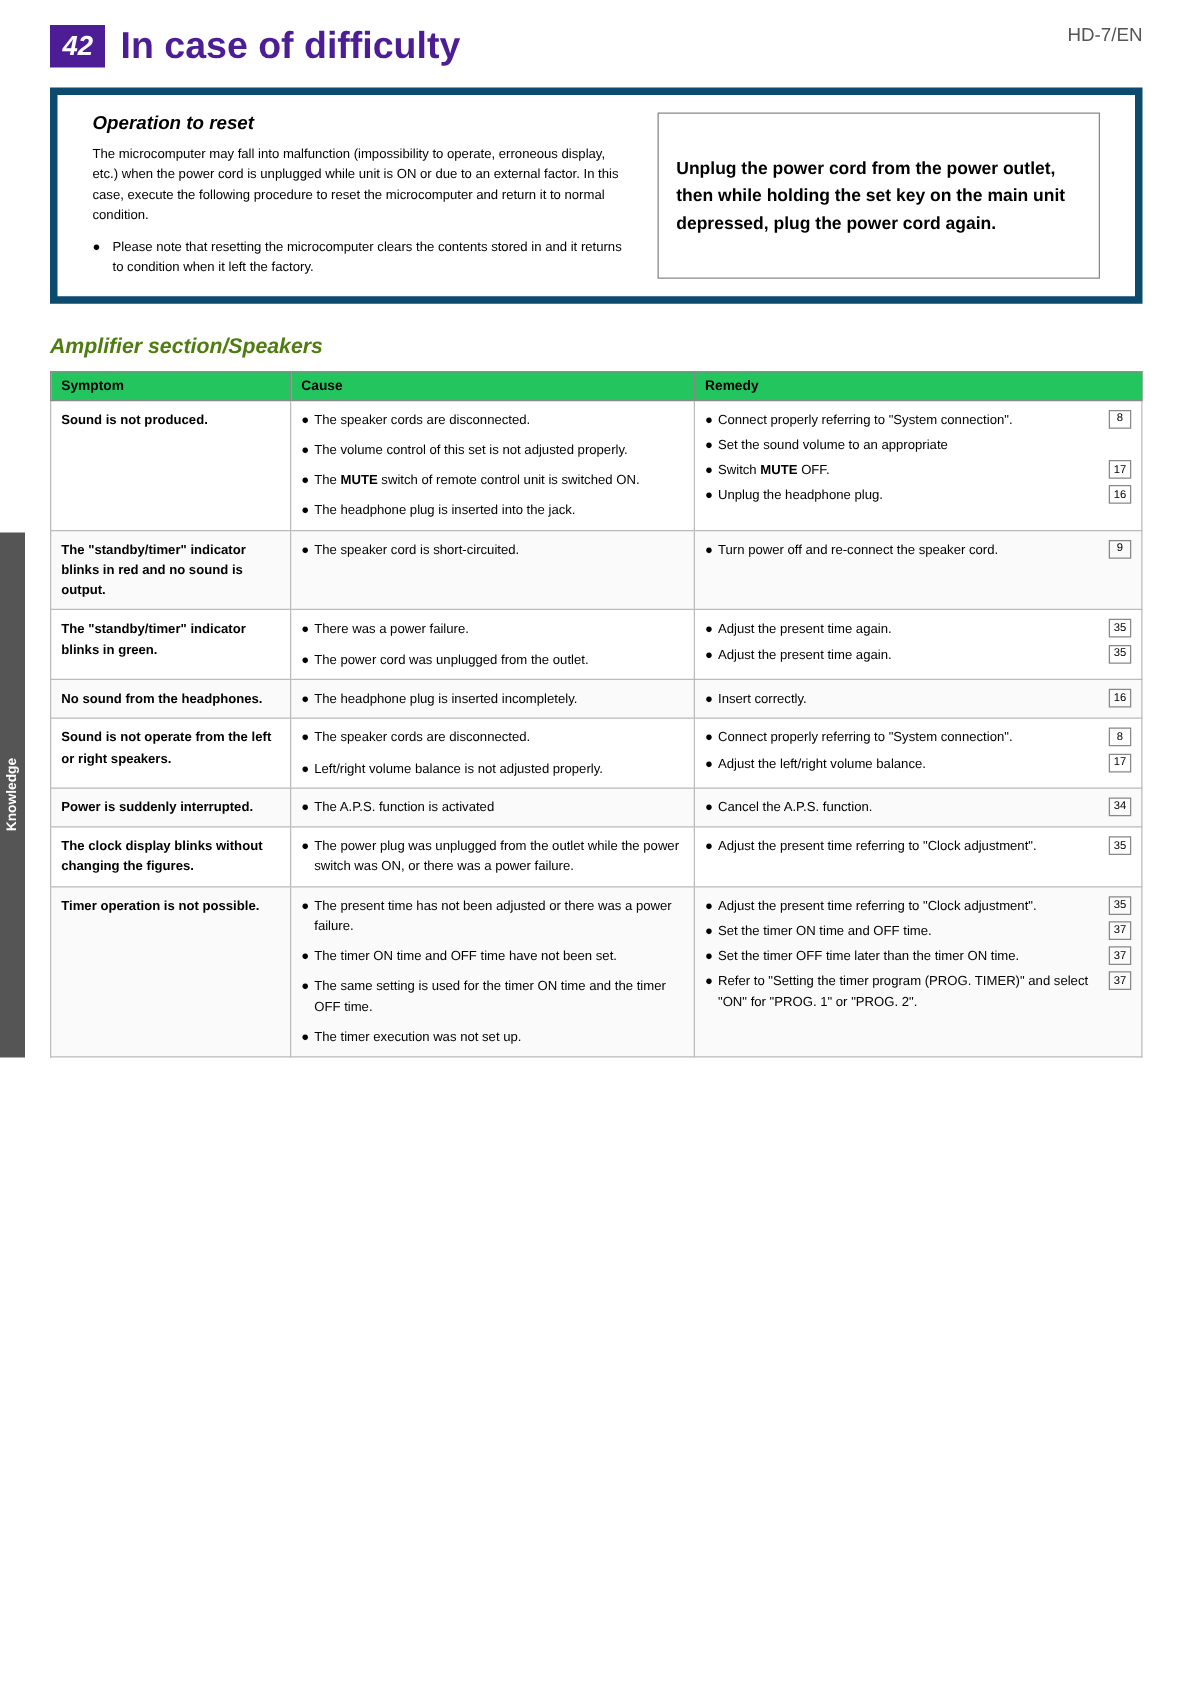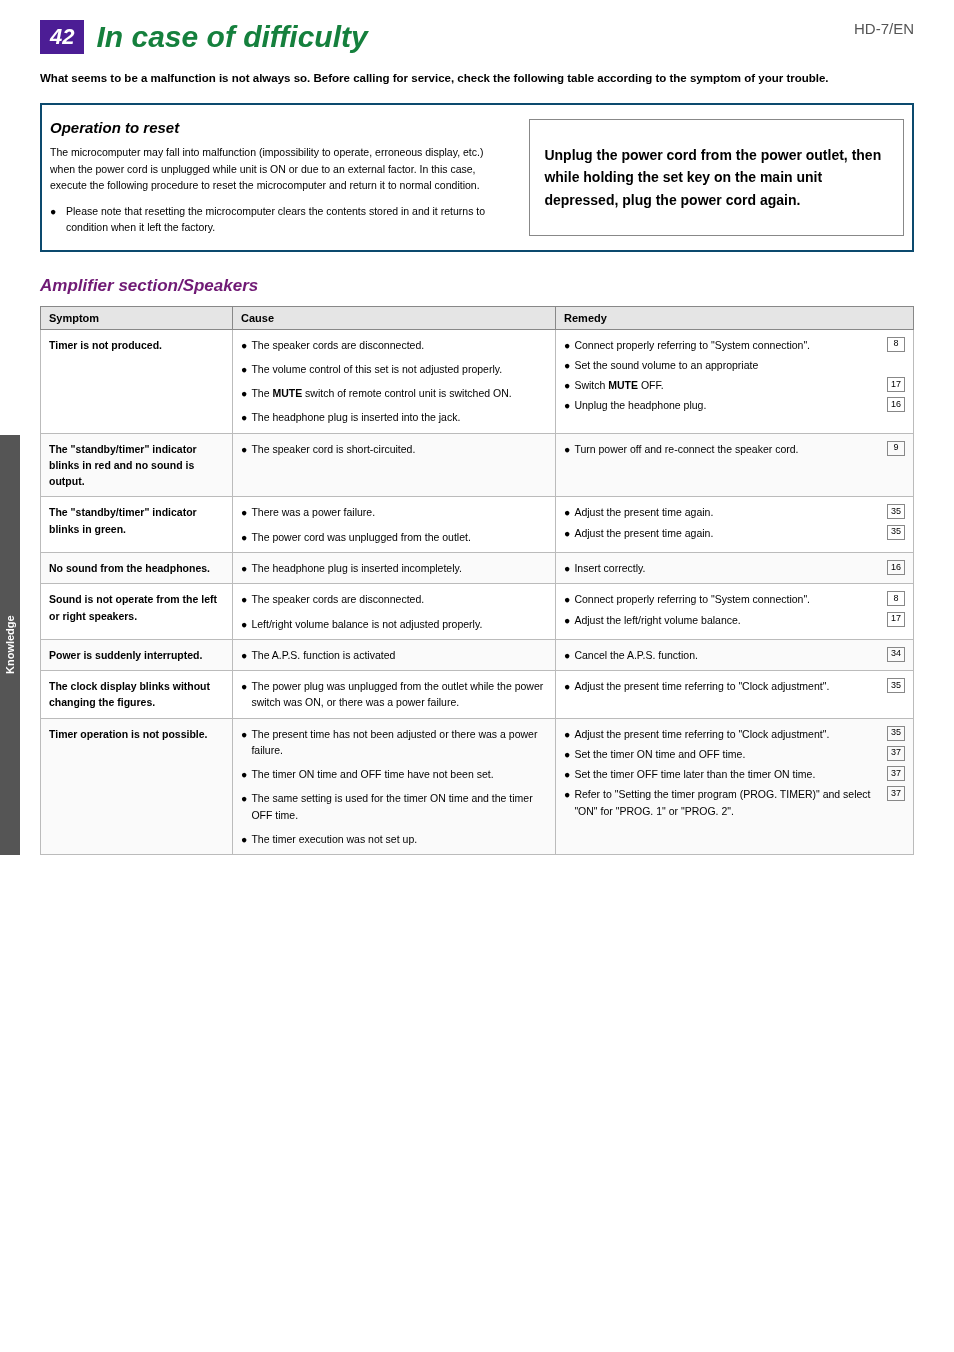--- a/index.html
+++ b/index.html
@@ -32,44 +32,43 @@
       font-size: 22px;
       font-weight: bold;
       padding: 4px 10px;
       margin-right: 12px;
       font-style: italic;
     }
 
     .page-title {
       font-size: 30px;
       font-weight: bold;
-      font-style: italic;
-      color: #15803d;
+      color: #4c1d95;
     }
 
     .hd-label {
       position: absolute;
       top: 20px;
       right: 40px;
       font-size: 15px;
       color: #555;
     }
 
     
     .intro-text {
       font-size: 11.5px;
       font-weight: bold;
       margin-bottom: 16px;
       line-height: 1.5;
     }
 
     
     .reset-section {
-      border: 2px solid #0c4a6e;
-      padding: 14px 8px;
+      border: 6px solid #0c4a6e;
+      padding: 14px 28px;
       margin-bottom: 24px;
       display: flex;
       gap: 20px;
     }
 
     .reset-left {
       flex: 1.2;
     }
 
     .reset-right {
@@ -108,32 +107,32 @@
     .bullet-dot {
       min-width: 10px;
     }
 
     
     .amp-title {
       font-size: 17px;
       font-weight: bold;
       font-style: italic;
       margin-bottom: 10px;
-      color: #701a75;
+      color: #4d7c0f;
     }
 
     
     .trouble-table {
       width: 100%;
       border-collapse: collapse;
       font-size: 10.5px;
     }
 
     .trouble-table th {
-      background: #e5e5e5;
+      background: #22c55e;
       border: 1px solid #888;
       padding: 5px 8px;
       text-align: left;
       font-weight: bold;
       font-size: 11px;
     }
 
     .trouble-table td {
       border: 1px solid #bbb;
       padding: 7px 8px;
@@ -226,21 +225,20 @@
 
 <div class="page-container">
 
   <div class="page-header">
     <div class="page-number-box">42</div>
     <div class="page-title">In case of difficulty</div>
   </div>
 
   <div class="hd-label">HD-7/EN</div>
 
-  <div class="intro-text">What seems to be a malfunction is not always so.  Before calling for service, check the following table according to the symptom of your trouble.</div>
 
   <div class="reset-section">
     <div class="reset-left">
       <div class="section-title">Operation to reset</div>
       <div class="reset-body">The microcomputer may fall into malfunction (impossibility to operate, erroneous display, etc.) when the power cord is unplugged while unit is ON or due to an external factor. In this case, execute the following procedure to reset the microcomputer and return it to normal condition.</div>
       <div class="bullet-item">
         <span class="bullet-dot">●</span>
         <span>Please note that resetting the microcomputer clears the contents stored in and it returns to condition when it left the factory.</span>
       </div>
     </div>
@@ -252,21 +250,21 @@
   <table class="trouble-table">
     <thead>
       <tr>
         <th class="symptom-col">Symptom</th>
         <th class="cause-col">Cause</th>
         <th class="remedy-col">Remedy</th>
       </tr>
     </thead>
     <tbody id="table-body">
     <tr>
-          <td class="symptom-col">Timer is not produced.</td>
+          <td class="symptom-col">Sound is not produced.</td>
           <td class="cause-col">
             <div class="cause-bullet">
               <span>● </span>
               <span>The speaker cords are disconnected.</span>
             </div>
             <div style="height: 4px;"></div>
             <div class="cause-bullet">
               <span>● </span>
               <span>The volume control of this set is not adjusted properly.</span>
             </div>

